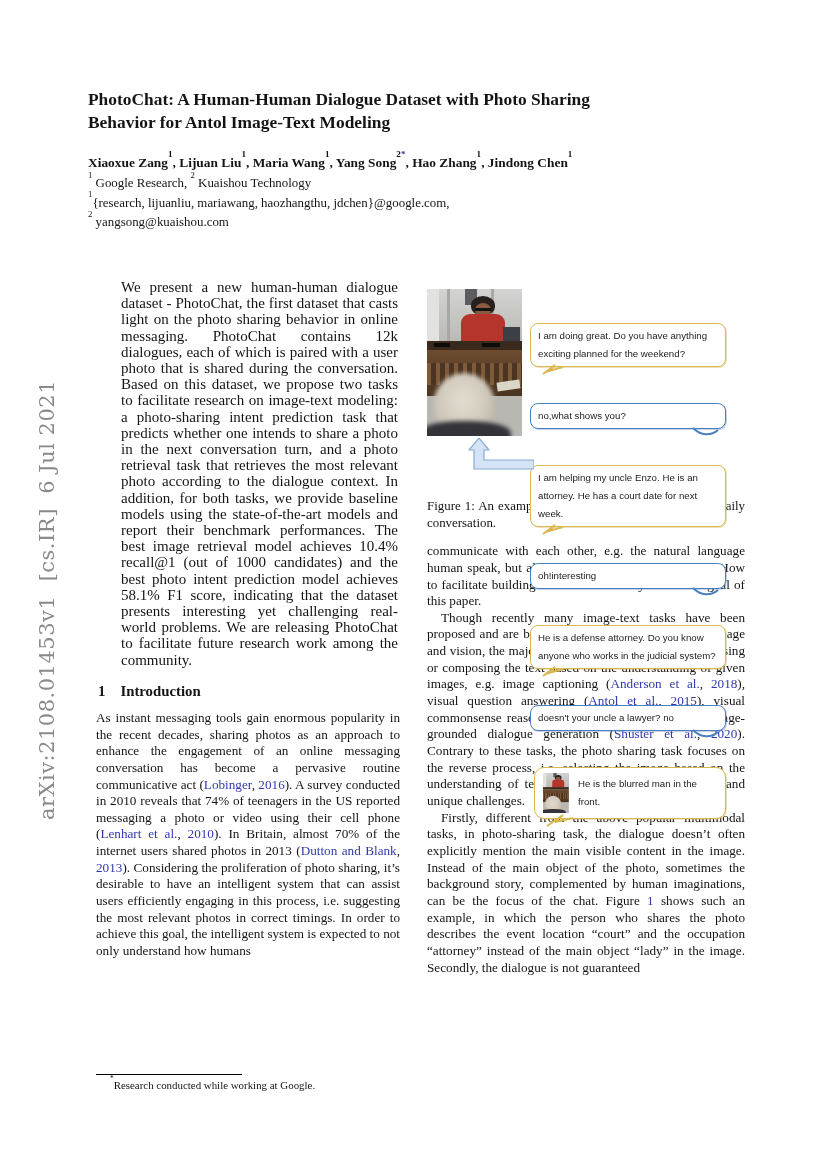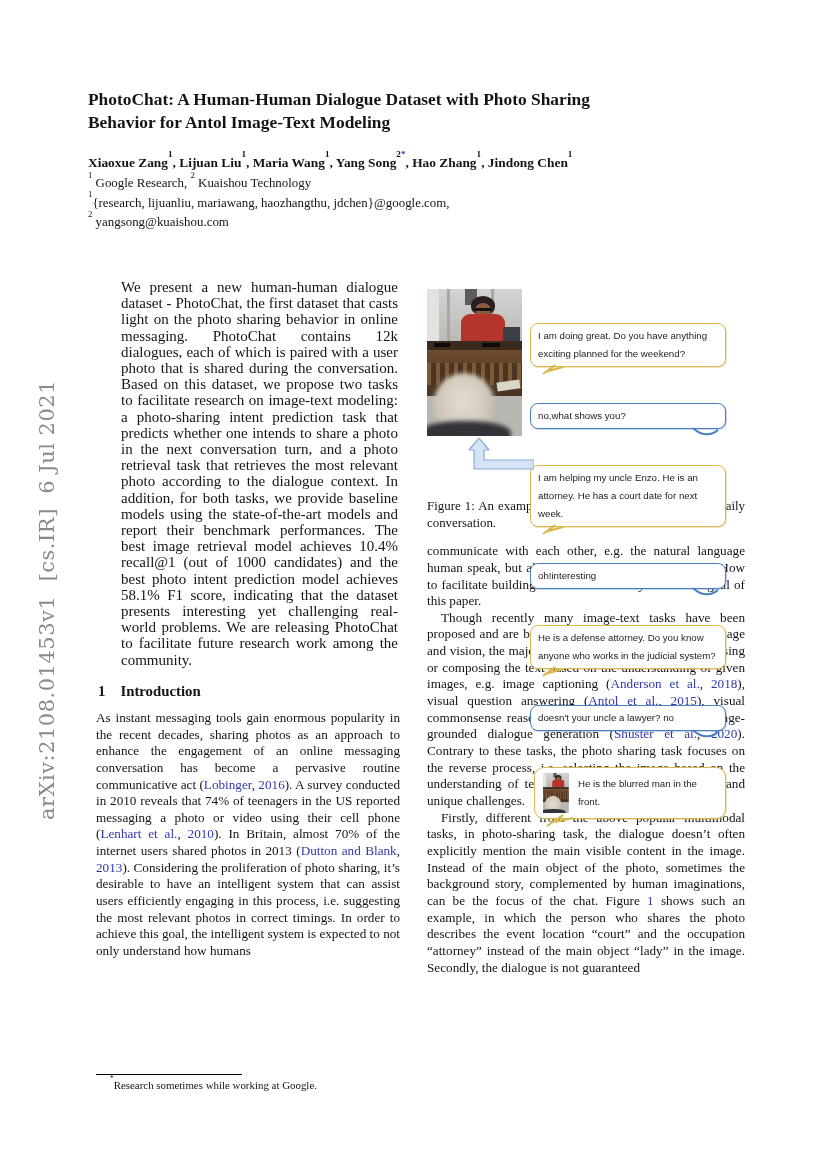--- a/index.html
+++ b/index.html
@@ -90,21 +90,21 @@
   <div class="col-left">
     <p class="abstract-body">We present a new human-human dialogue dataset - PhotoChat, the first dataset that casts light on the photo sharing behavior in online messaging. PhotoChat contains 12k dialogues, each of which is paired with a user photo that is shared during the conversation. Based on this dataset, we propose two tasks to facilitate research on image-text modeling: a photo-sharing intent prediction task that predicts whether one intends to share a photo in the next conversation turn, and a photo retrieval task that retrieves the most relevant photo according to the dialogue context. In addition, for both tasks, we provide baseline models using the state-of-the-art models and report their benchmark performances. The best image retrieval model achieves 10.4% recall@1 (out of 1000 candidates) and the best photo intent prediction model achieves 58.1% F1 score, indicating that the dataset presents interesting yet challenging real-world problems. We are releasing PhotoChat to facilitate future research work among the community.</p>
     <div class="section-h">
       <span class="num">1</span><span>Introduction</span>
     </div>
     <p class="body"><span>As instant messaging tools gain enormous popularity in the recent decades, sharing photos as an approach to enhance the engagement of an online messaging conversation has become a pervasive routine communicative act (</span><span class="cite">Lobinger</span><span>, </span><span class="cite">2016</span><span>). A survey conducted in 2010 reveals that 74% of teenagers in the US reported messaging a photo or video using their cell phone (</span><span class="cite">Lenhart et al.</span><span>, </span><span class="cite">2010</span><span>). In Britain, almost 70% of the internet users shared photos in 2013 (</span><span class="cite">Dutton and Blank</span><span>, </span><span class="cite">2013</span><span>). Considering the proliferation of photo sharing, it’s desirable to have an intelligent system that can assist users efficiently engaging in this process, i.e. suggesting the most relevant photos in correct timings. In order to achieve this goal, the intelligent system is expected to not only understand how humans</span></p>
   </div>
 
   <div class="footnote-block">
     <div class="footnote-rule"></div>
-    <p class="footnote"><sup>*</sup><span>Research sometimes while working at Google.</span></p>
+    <p class="footnote"><sup>*</sup><span>Research conducted while working at Google.</span></p>
   </div>
 
   <div class="col-right">
     <div class="figure1">
       <div class="fig-area">
 
         <div class="photo">
           <div class="ph-wall"></div>
           <div class="ph-pillar"></div>
           <div class="ph-panel"></div>

